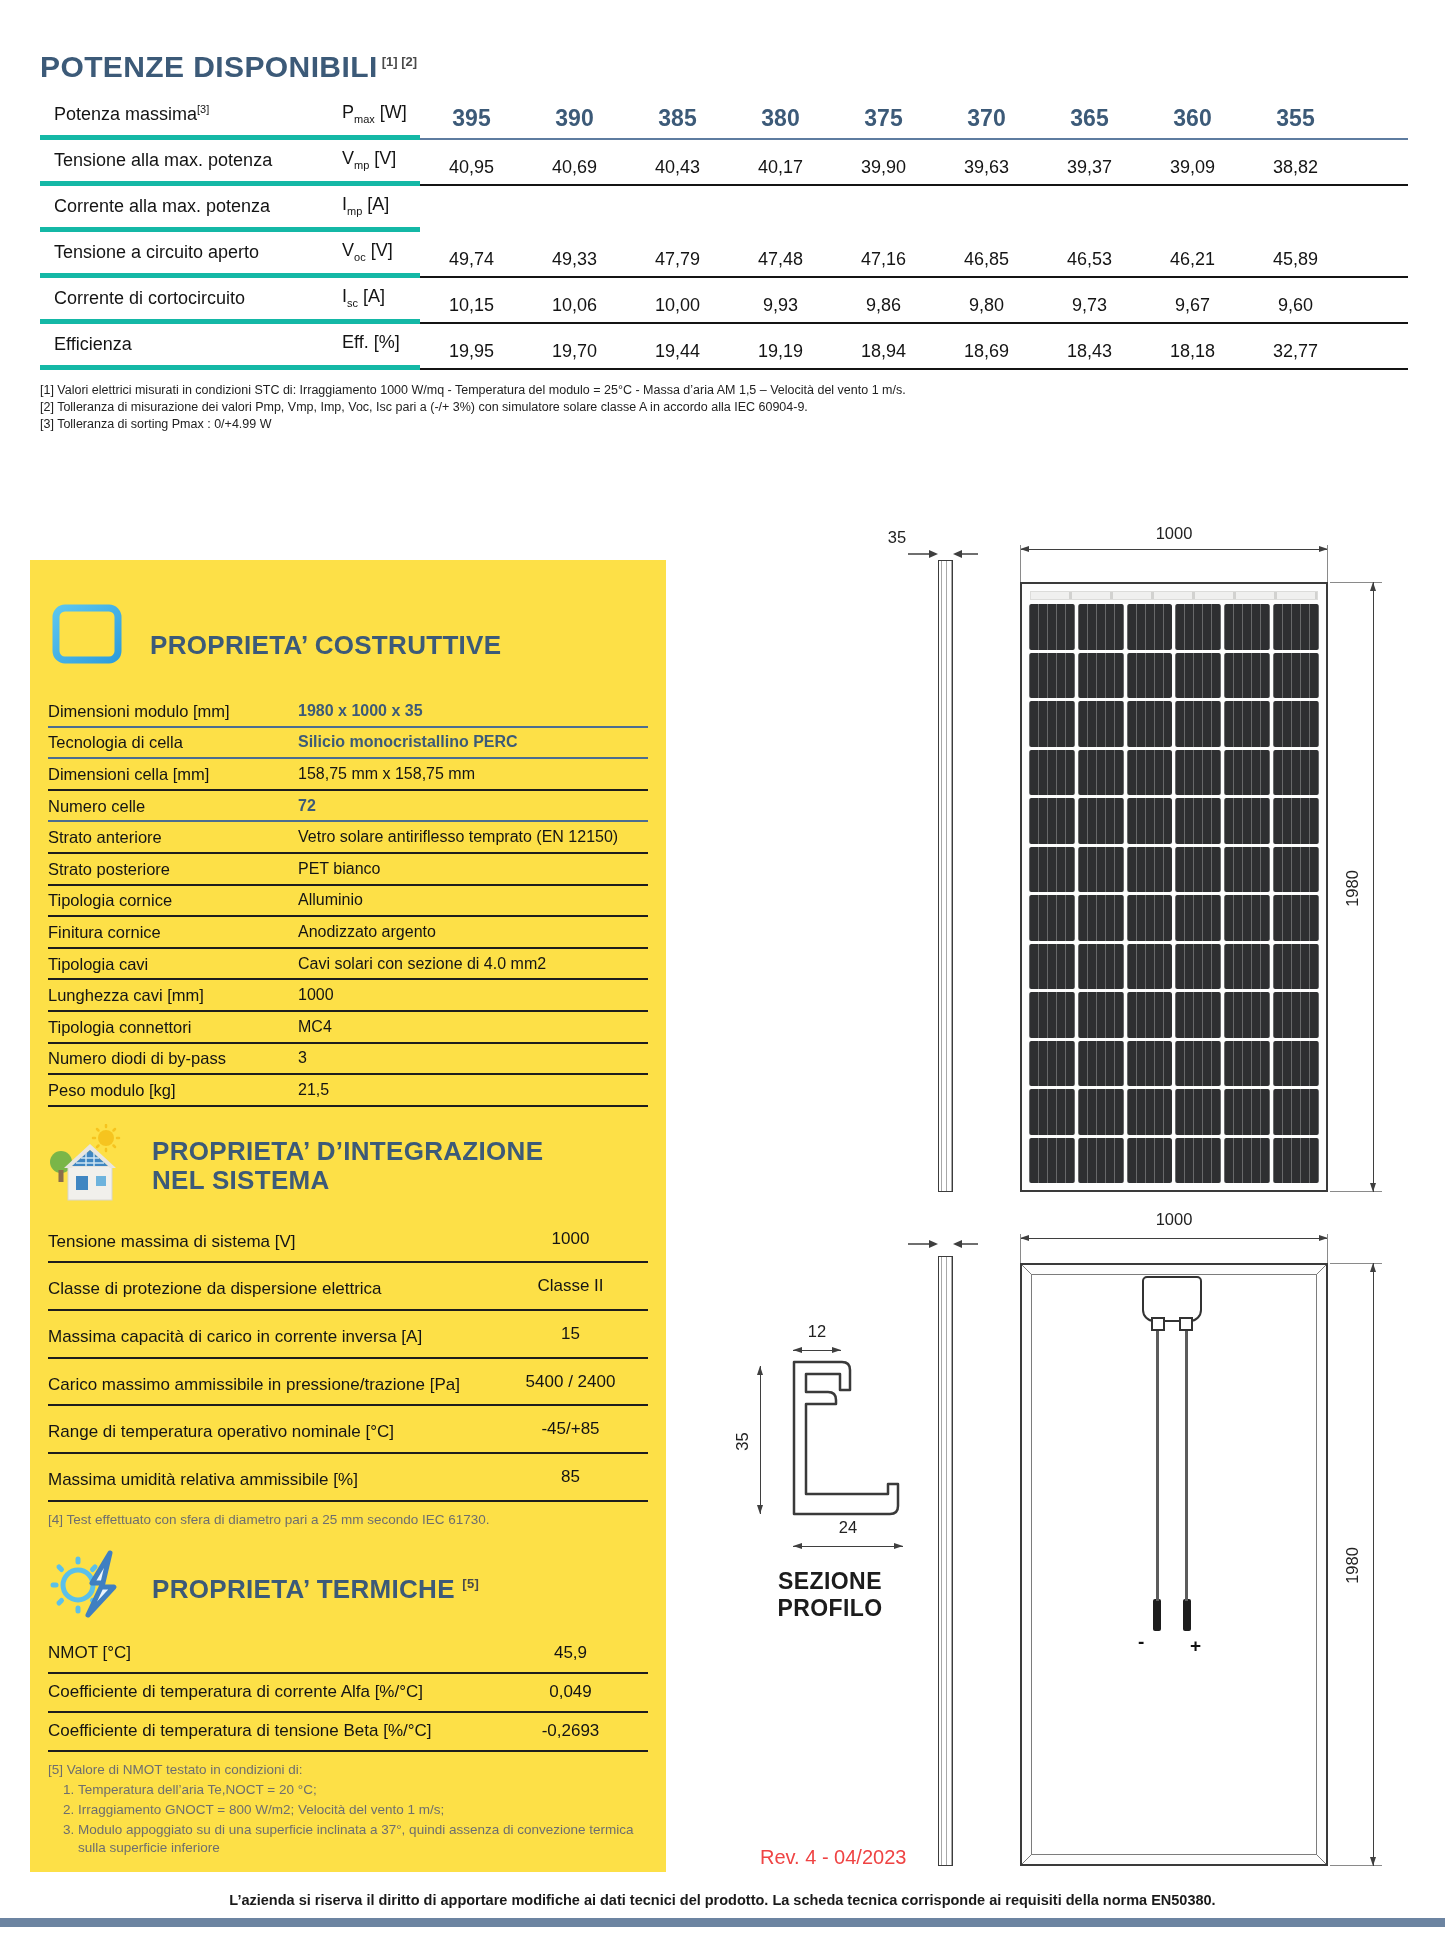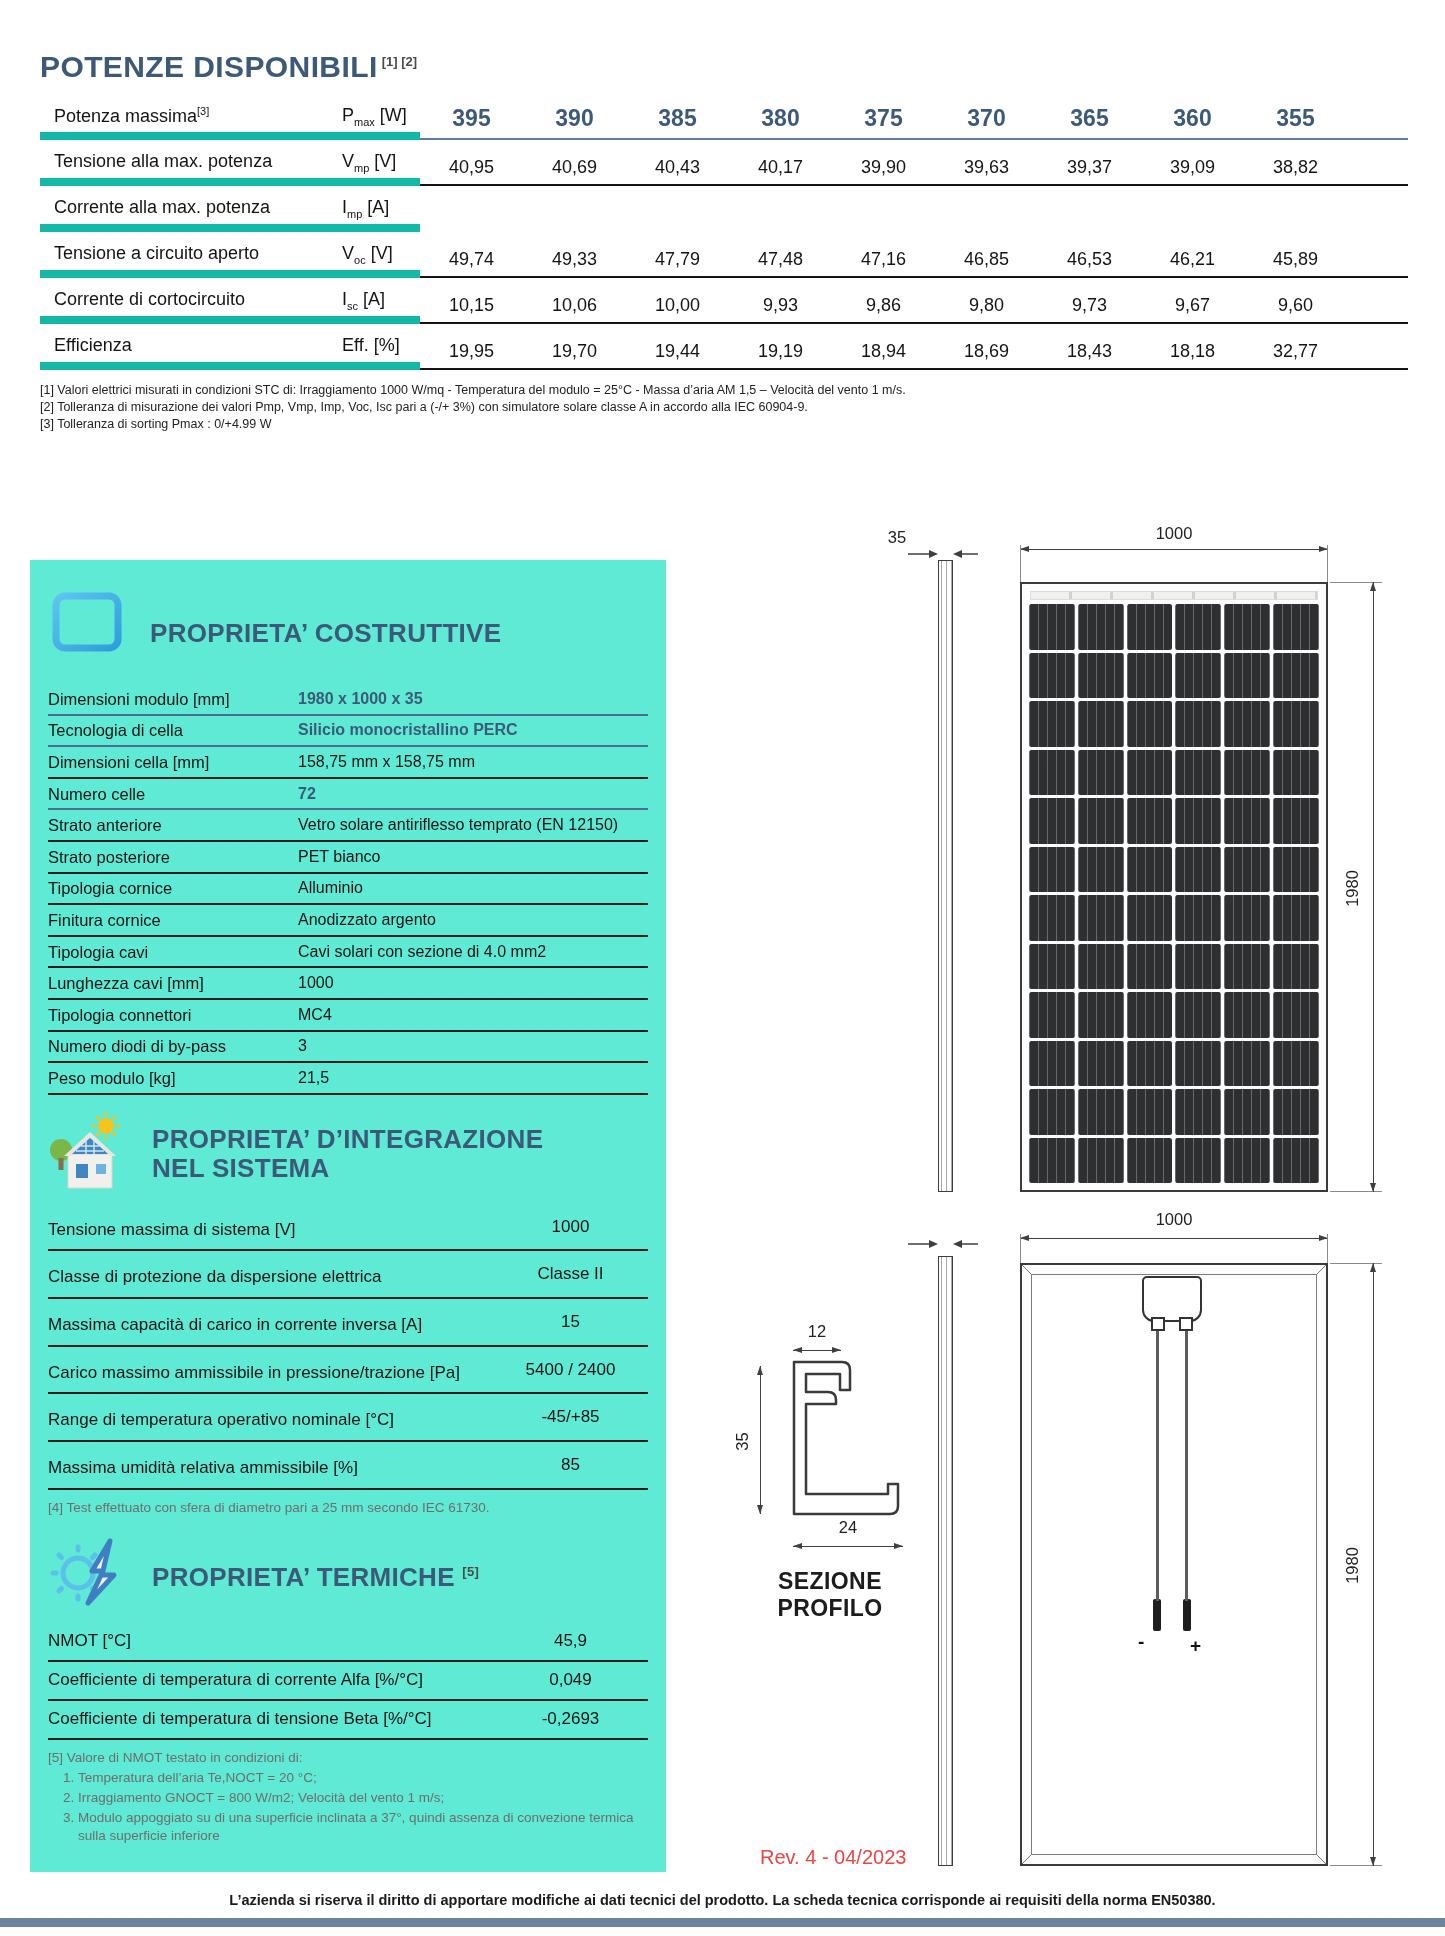--- a/index.html
+++ b/index.html
@@ -6,33 +6,33 @@
   html,body{background:#fff}
   .sheet{position:relative;width:1445px;height:1936px;background:#fff;
          font-family:"Liberation Sans",sans-serif;color:#141414;overflow:hidden}
 
   
   .power{position:absolute;left:40px;top:50px;width:1368px}
   .ptitle{font-size:30px;font-weight:bold;color:#3c5a78;letter-spacing:.4px}
   .ptitle sup{font-size:13px;color:#4a4a4a;font-weight:bold;margin-left:4px;letter-spacing:0}
   .ptable{margin-top:10px}
   .prow{display:flex;align-items:flex-end;height:46px}
-  .rleft{display:flex;width:380px;border-bottom:8px solid #14b8a6;padding-bottom:4px}
+  .rleft{display:flex;align-items:flex-end;width:380px;border-bottom:5px solid #14b8a6;padding-bottom:10px}
   .plabel{width:280px;padding-left:14px;font-size:18px;white-space:nowrap}
   .plabel sup{font-size:11px}
   .psym{width:100px;padding-left:22px;font-size:18px;white-space:nowrap}
   .psym sub{font-size:11px}
   .rvals{flex:1;display:grid;grid-template-columns:repeat(9,103px);justify-content:start;
          border-bottom:2px solid #141414;padding-bottom:6px;font-size:18px}
   .rvals .pv{text-align:center}
   .prow.hdr .rvals{border-bottom:2.5px solid #5e7ca0;color:#3c5a78;font-weight:bold;font-size:23px}
   .pfoot{margin-top:12px;font-size:12.5px;line-height:17px;color:#222}
 
   
-  .panel{position:absolute;left:30px;top:560px;width:636px;height:1312px;background:#5eead4;padding:4px 18px}
+  .panel{position:absolute;left:30px;top:560px;width:636px;height:1312px;background:#fde047;padding:16px 18px}
   .shdr{display:flex;align-items:center;gap:20px}
   .shdr .ttl{font-size:26px;font-weight:bold;color:#3c5a78;line-height:29px;letter-spacing:.3px}
   .shdr .ttl sup{font-size:13px;color:#4a4a4a}
   .icon{flex:0 0 auto}
 
   .ctab .crow{display:flex;align-items:center;border-bottom:2px solid #1d1d1d;padding:4.8px 0;font-size:16.5px;line-height:20px}
   .crow .clab{flex:1}
   .crow .cval{width:350px;text-align:left;font-size:16px}
   .crow.blue{border-bottom-color:#4c6d90}
   .crow.blue .cval{color:#3c5a78;font-weight:bold}

